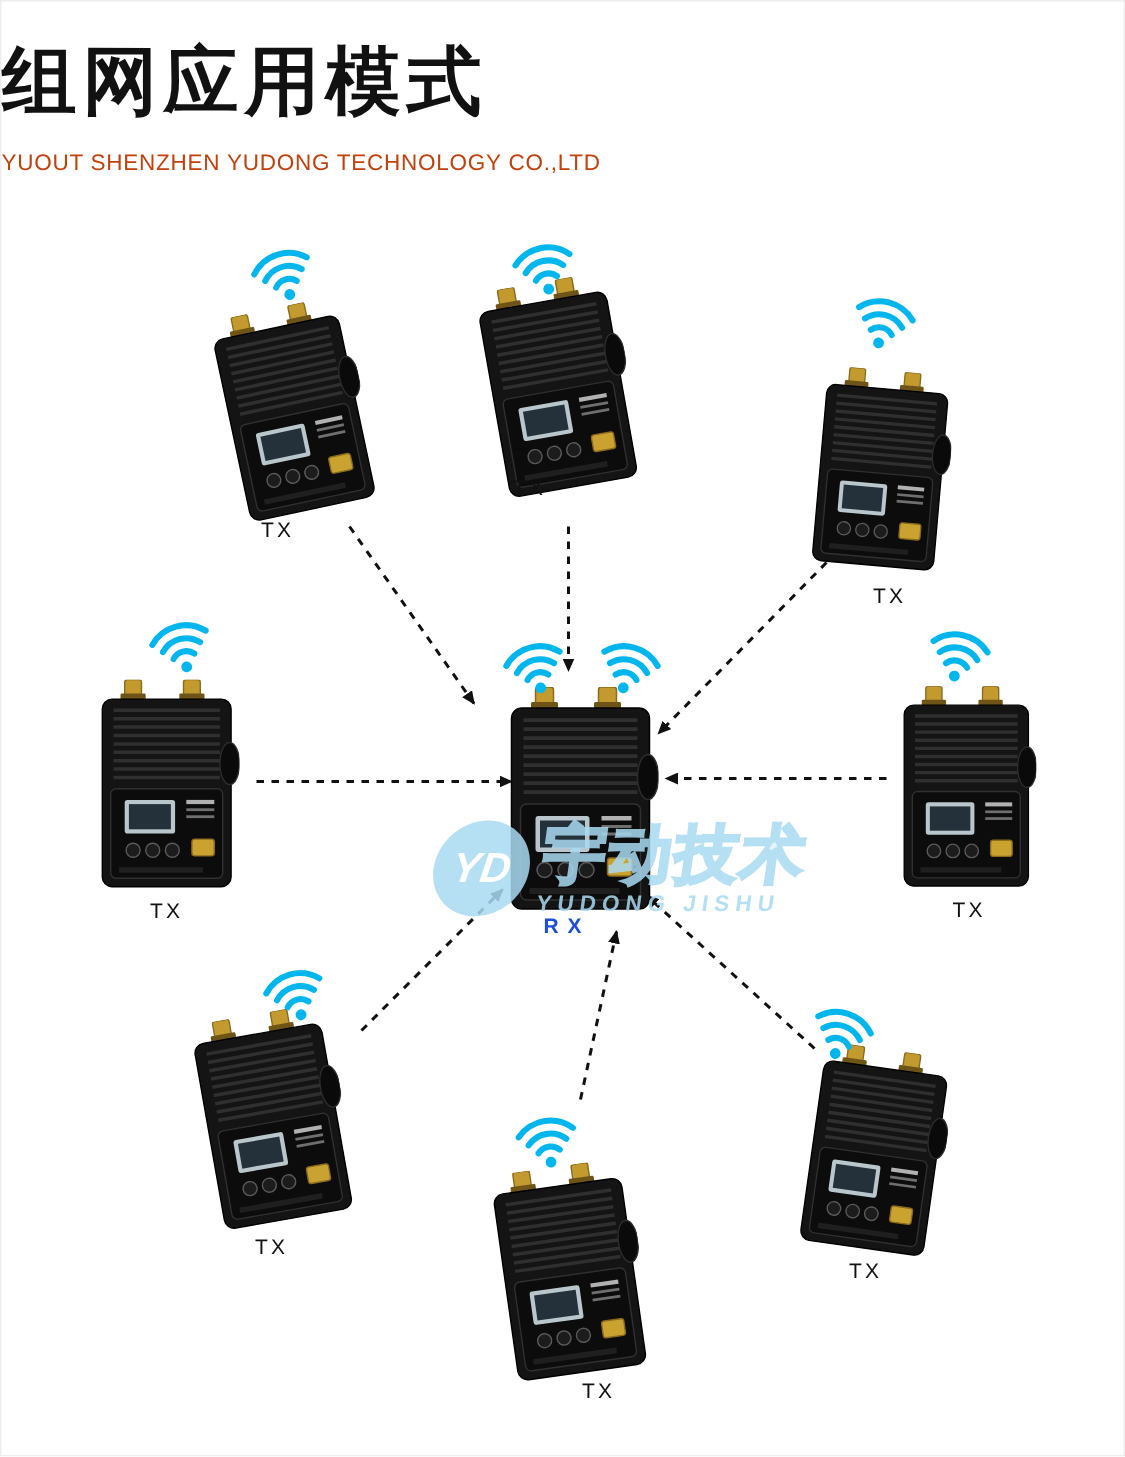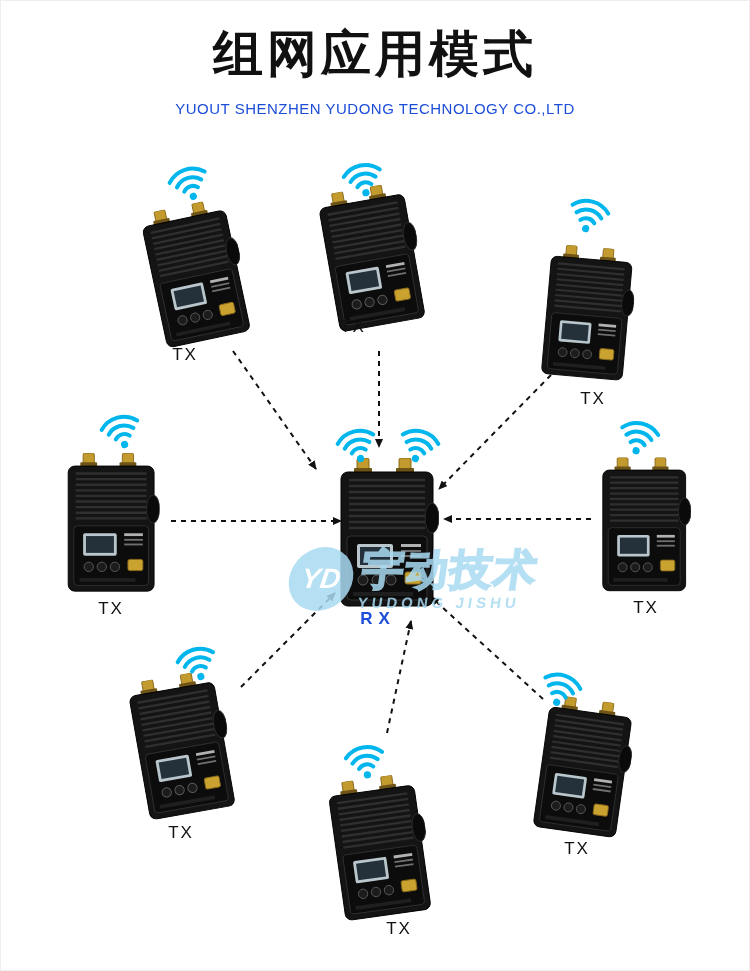--- a/index.html
+++ b/index.html
@@ -1,31 +1,31 @@
 <!DOCTYPE html>
 <html style="--wifi: #00b6ed; --arrow: #111111;"><head>
 <meta charset="utf-8">
 <style>
   html,body{margin:0;padding:0;background:#fff;}
   .canvas{
     position:relative;width:750px;height:971px;background:#ffffff;overflow:hidden;
     font-family:"Liberation Sans",sans-serif;box-sizing:border-box;border:1px solid #eeeeee;
   }
-  .header{position:absolute;top:20px;left:0;width:100%;text-align:center;z-index:5;}
+  .header{position:absolute;top:20px;left:0;width:100%;z-index:5;}
   .title{
     margin:0;font-size:50px;font-weight:900;color:#111;letter-spacing:4px;
     font-family:"DejaVu Sans","Liberation Sans",sans-serif;
   }
-  .subtitle{margin:12px 0 0;font-size:15px;font-weight:500;color:#1d4ed8;letter-spacing:.5px;}
+  .subtitle{margin:12px 0 0;font-size:15px;font-weight:500;color:#c2410c;letter-spacing:.5px;}
   #arrow-layer{position:absolute;left:0;top:0;width:750px;height:971px;z-index:1;}
   #arrow-layer line{stroke:var(--arrow,#111);stroke-width:2;stroke-dasharray:5 5;}
   .device{position:absolute;z-index:2;}
   .wifi{position:absolute;z-index:2;color:var(--wifi,#00b6ed);}
   .dev-label{
-    position:absolute;z-index:4;font-size:17px;color:#111;letter-spacing:2px;
+    position:absolute;z-index:4;font-size:14px;color:#111;letter-spacing:2px;
     transform:translateX(-50%);font-weight:500;white-space:nowrap;
   }
   .dev-label.rx{color:#1d4ed8;font-weight:700;letter-spacing:6px;}
   .watermark{
     position:absolute;left:288px;top:546px;z-index:3;display:flex;align-items:center;gap:8px;
     opacity:.85;transform:skewX(-8deg);pointer-events:none;
   }
   .wm-circle{
     width:64px;height:64px;border-radius:50%;background:#a9daf2;flex:0 0 auto;
     display:flex;align-items:center;justify-content:center;

